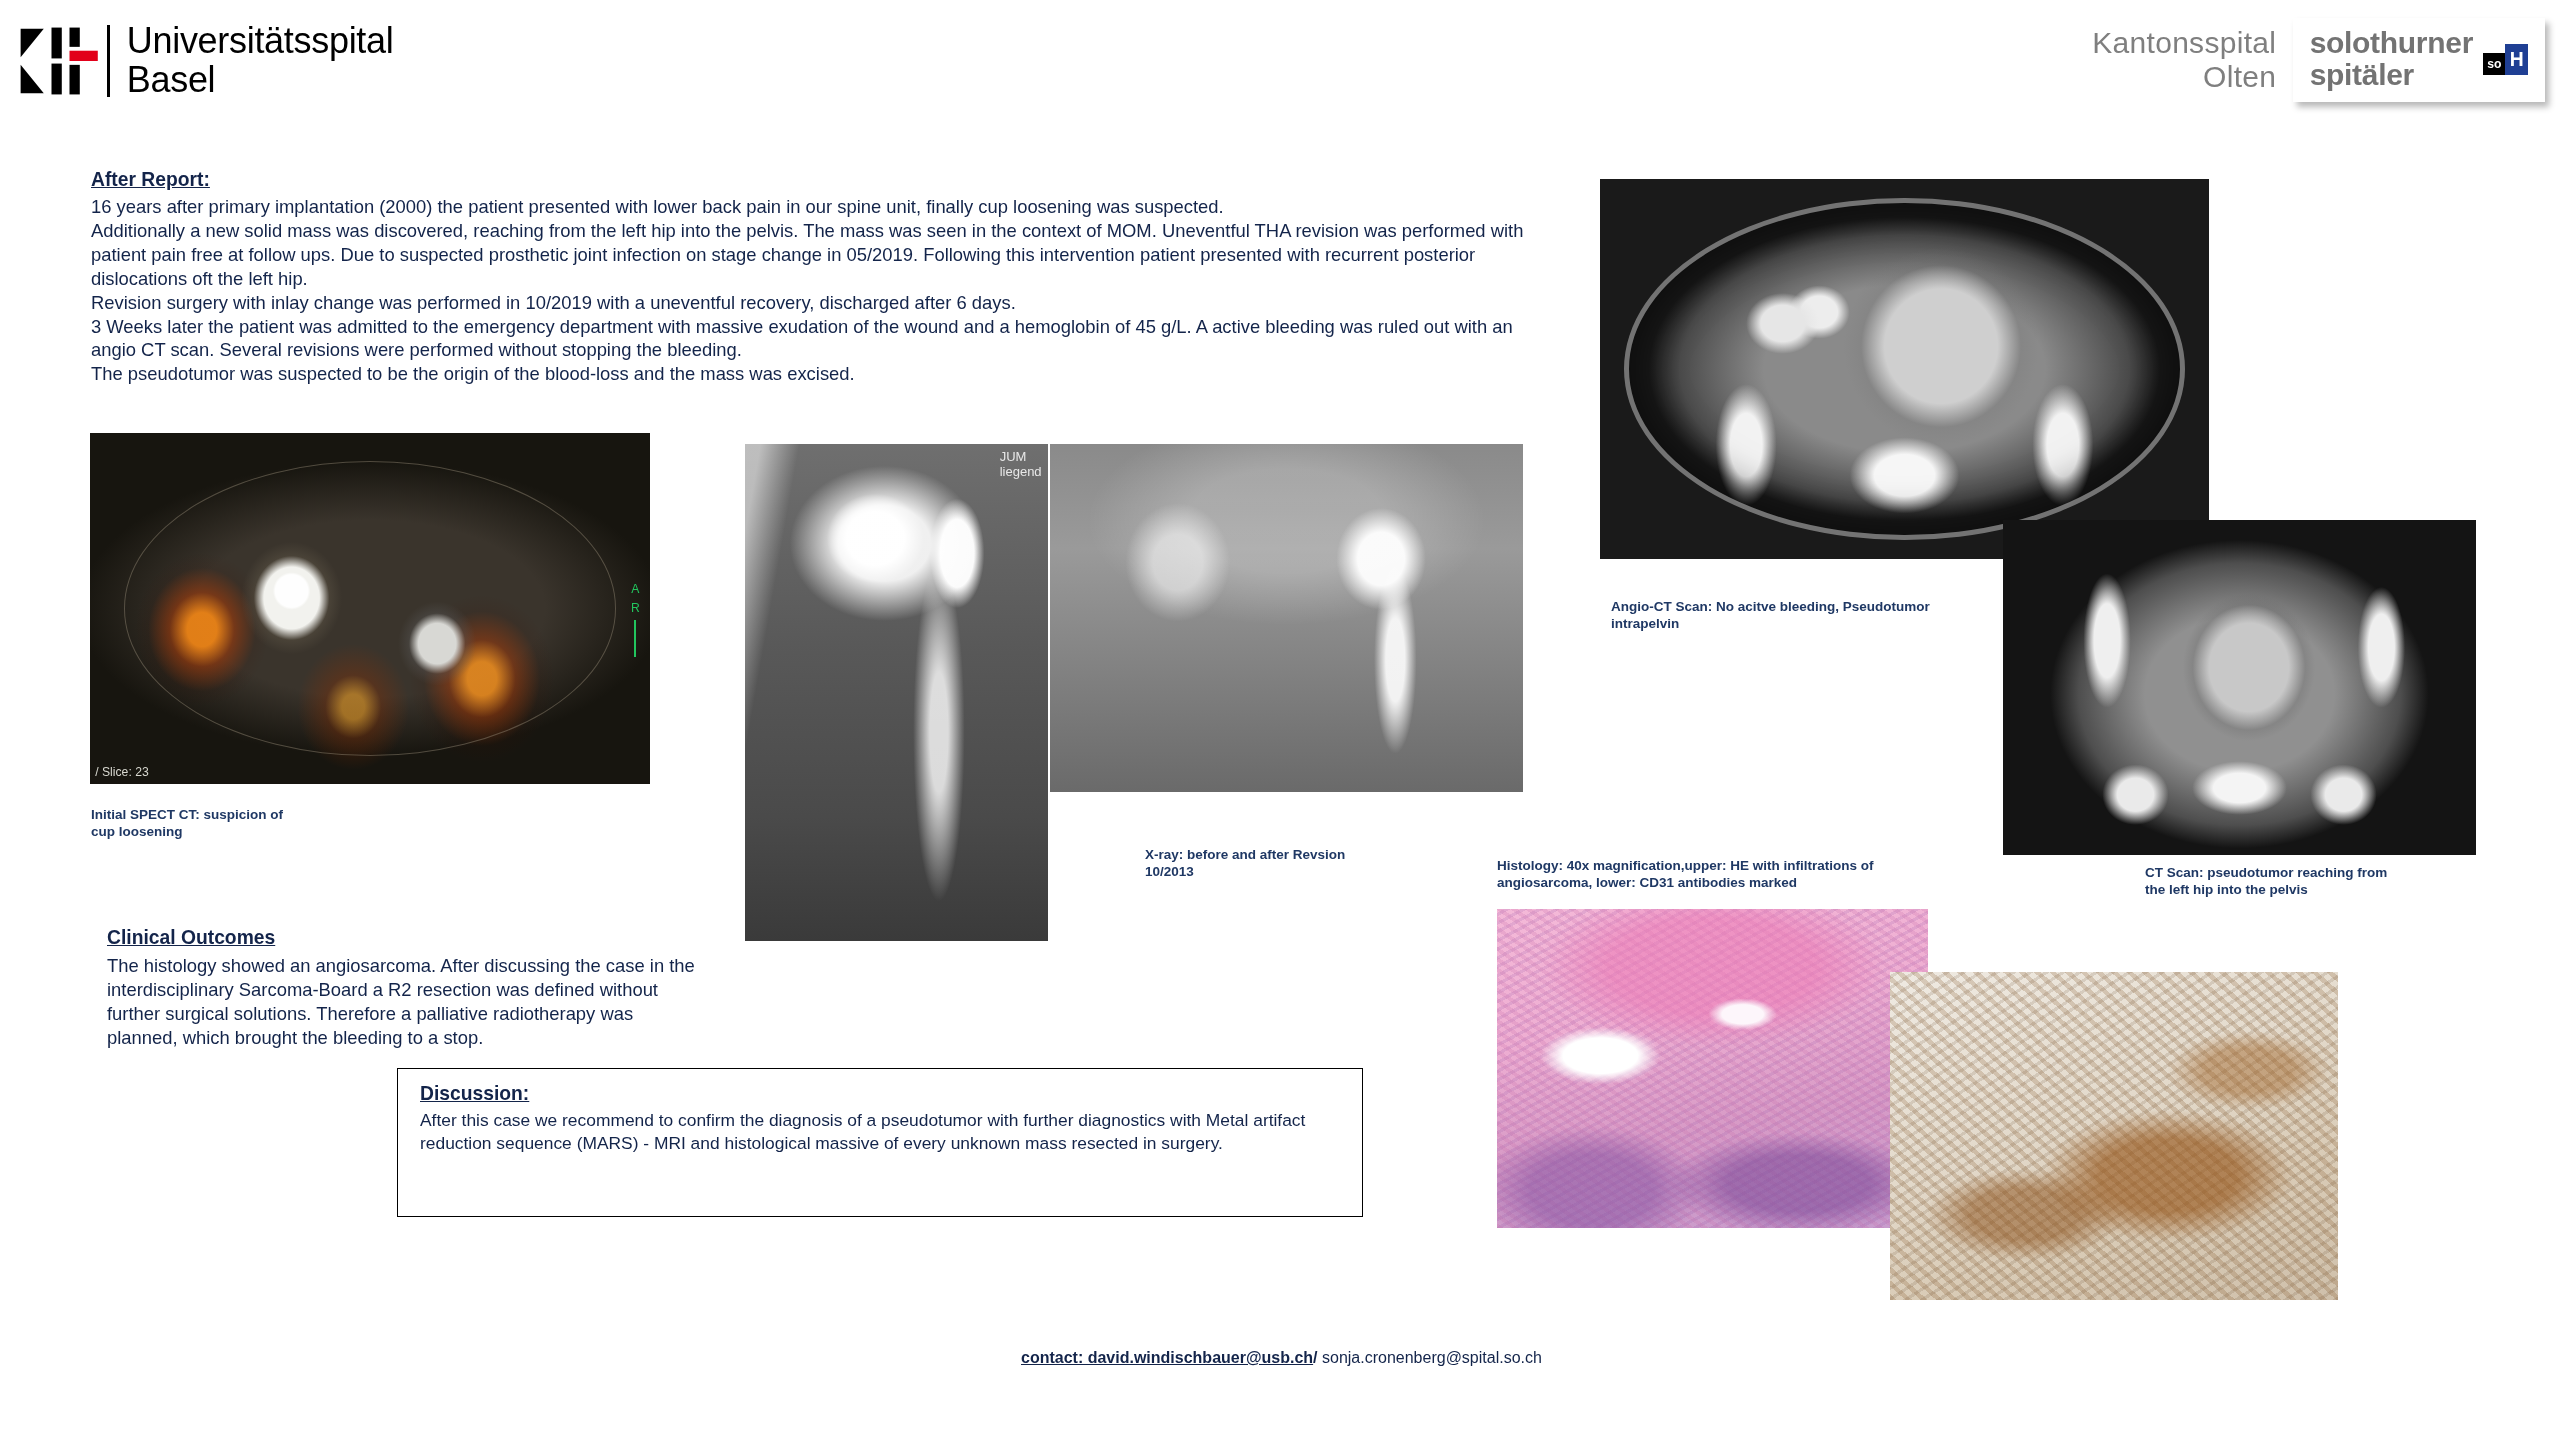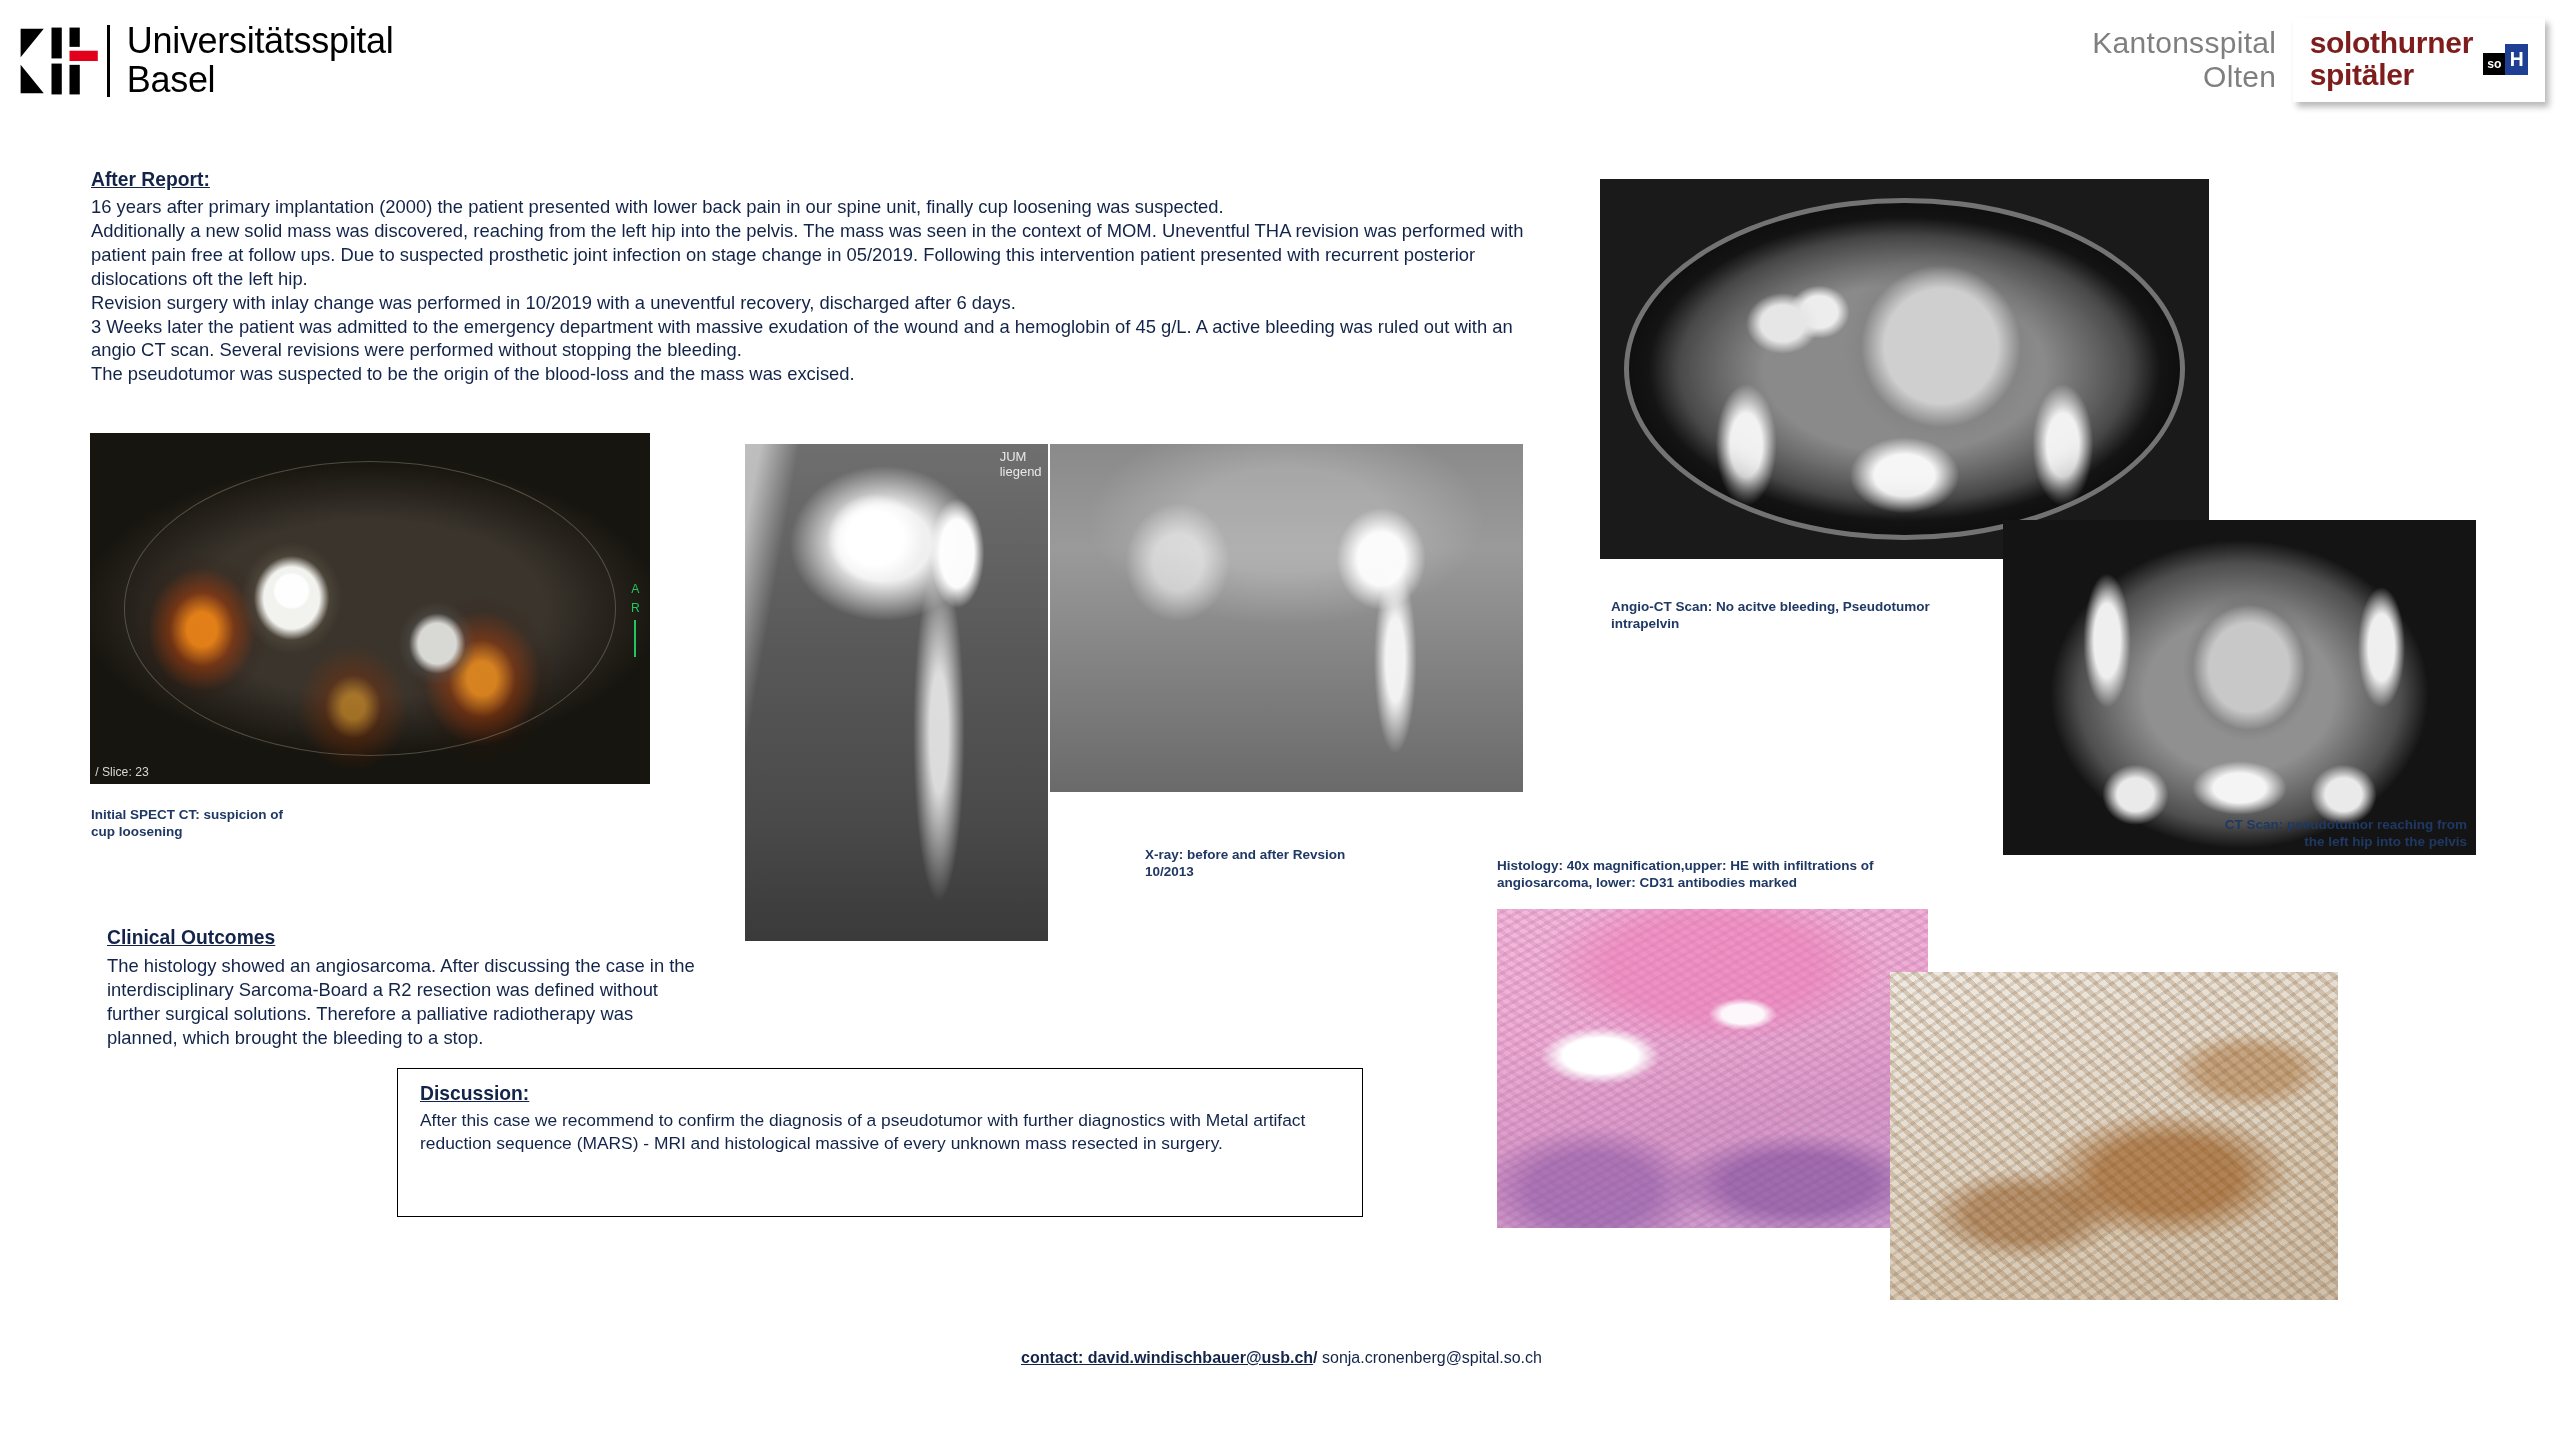--- a/index.html
+++ b/index.html
@@ -41,21 +41,21 @@
     font-size: 30px; line-height: 1.12; font-weight: 400;
     margin-right: 16.7px; white-space: pre-line; letter-spacing: 0.3px;
   }
   #soh {
     background: #fff;
     box-shadow: 3.9px 4.5px 6.4px rgba(0,0,0,0.28);
     padding: 9px 16.7px 10.3px 16.7px;
     display: flex; align-items: center;
   }
   #soh .soh-words {
-    color: #7f1d1d; font-weight: 700; font-size: 30px; line-height: 1.08;
+    color: #737373; font-weight: 700; font-size: 30px; line-height: 1.08;
     white-space: pre-line; letter-spacing: -0.3px;
   }
   #soh .soh-badge {
     margin-left: 10.3px; display: flex; align-items: flex-end;
   }
   #soh .soh-badge .sq {
     width: 22px; height: 22px; background: #000000; color: #fff;
     font-size: 12.2px; font-weight: 700; display: flex; align-items: center;
     justify-content: center; line-height: 1;
   }
@@ -298,21 +298,21 @@
 <div class="caption" style="left:1145px; top:846px; width:303px;">X-ray: before and after Revsion
 10/2013</div>
 
 <div class="imgbox" id="img-angio">
   <div class="body-ellipse"></div>
 </div>
 <div class="caption" style="left:1611px; top:598px; width:451px;">Angio-CT Scan: No acitve bleeding, Pseudotumor
 intrapelvin</div>
 
 <div class="imgbox" id="img-ctcoronal"></div>
-<div class="caption" style="left:2145px; top:816px; width:322px;text-align:right;">CT Scan: pseudotumor reaching from
+<div class="caption" style="left:2145px; top:864px; width:322px;">CT Scan: pseudotumor reaching from
 the left hip into the pelvis</div>
 
 <div class="imgbox" id="img-histo-he"></div>
 <div class="imgbox" id="img-histo-cd31"></div>
 <div class="caption" style="left:1497px; top:857px; width:451px;">Histology: 40x magnification,upper: HE with infiltrations of
 angiosarcoma, lower: CD31 antibodies marked</div>
 
 <div id="contact">
   <span class="mail-link">contact: david.windischbauer@usb.ch</span><span>/ </span><span class="mail-plain">sonja.cronenberg@spital.so.ch</span>
 </div>

